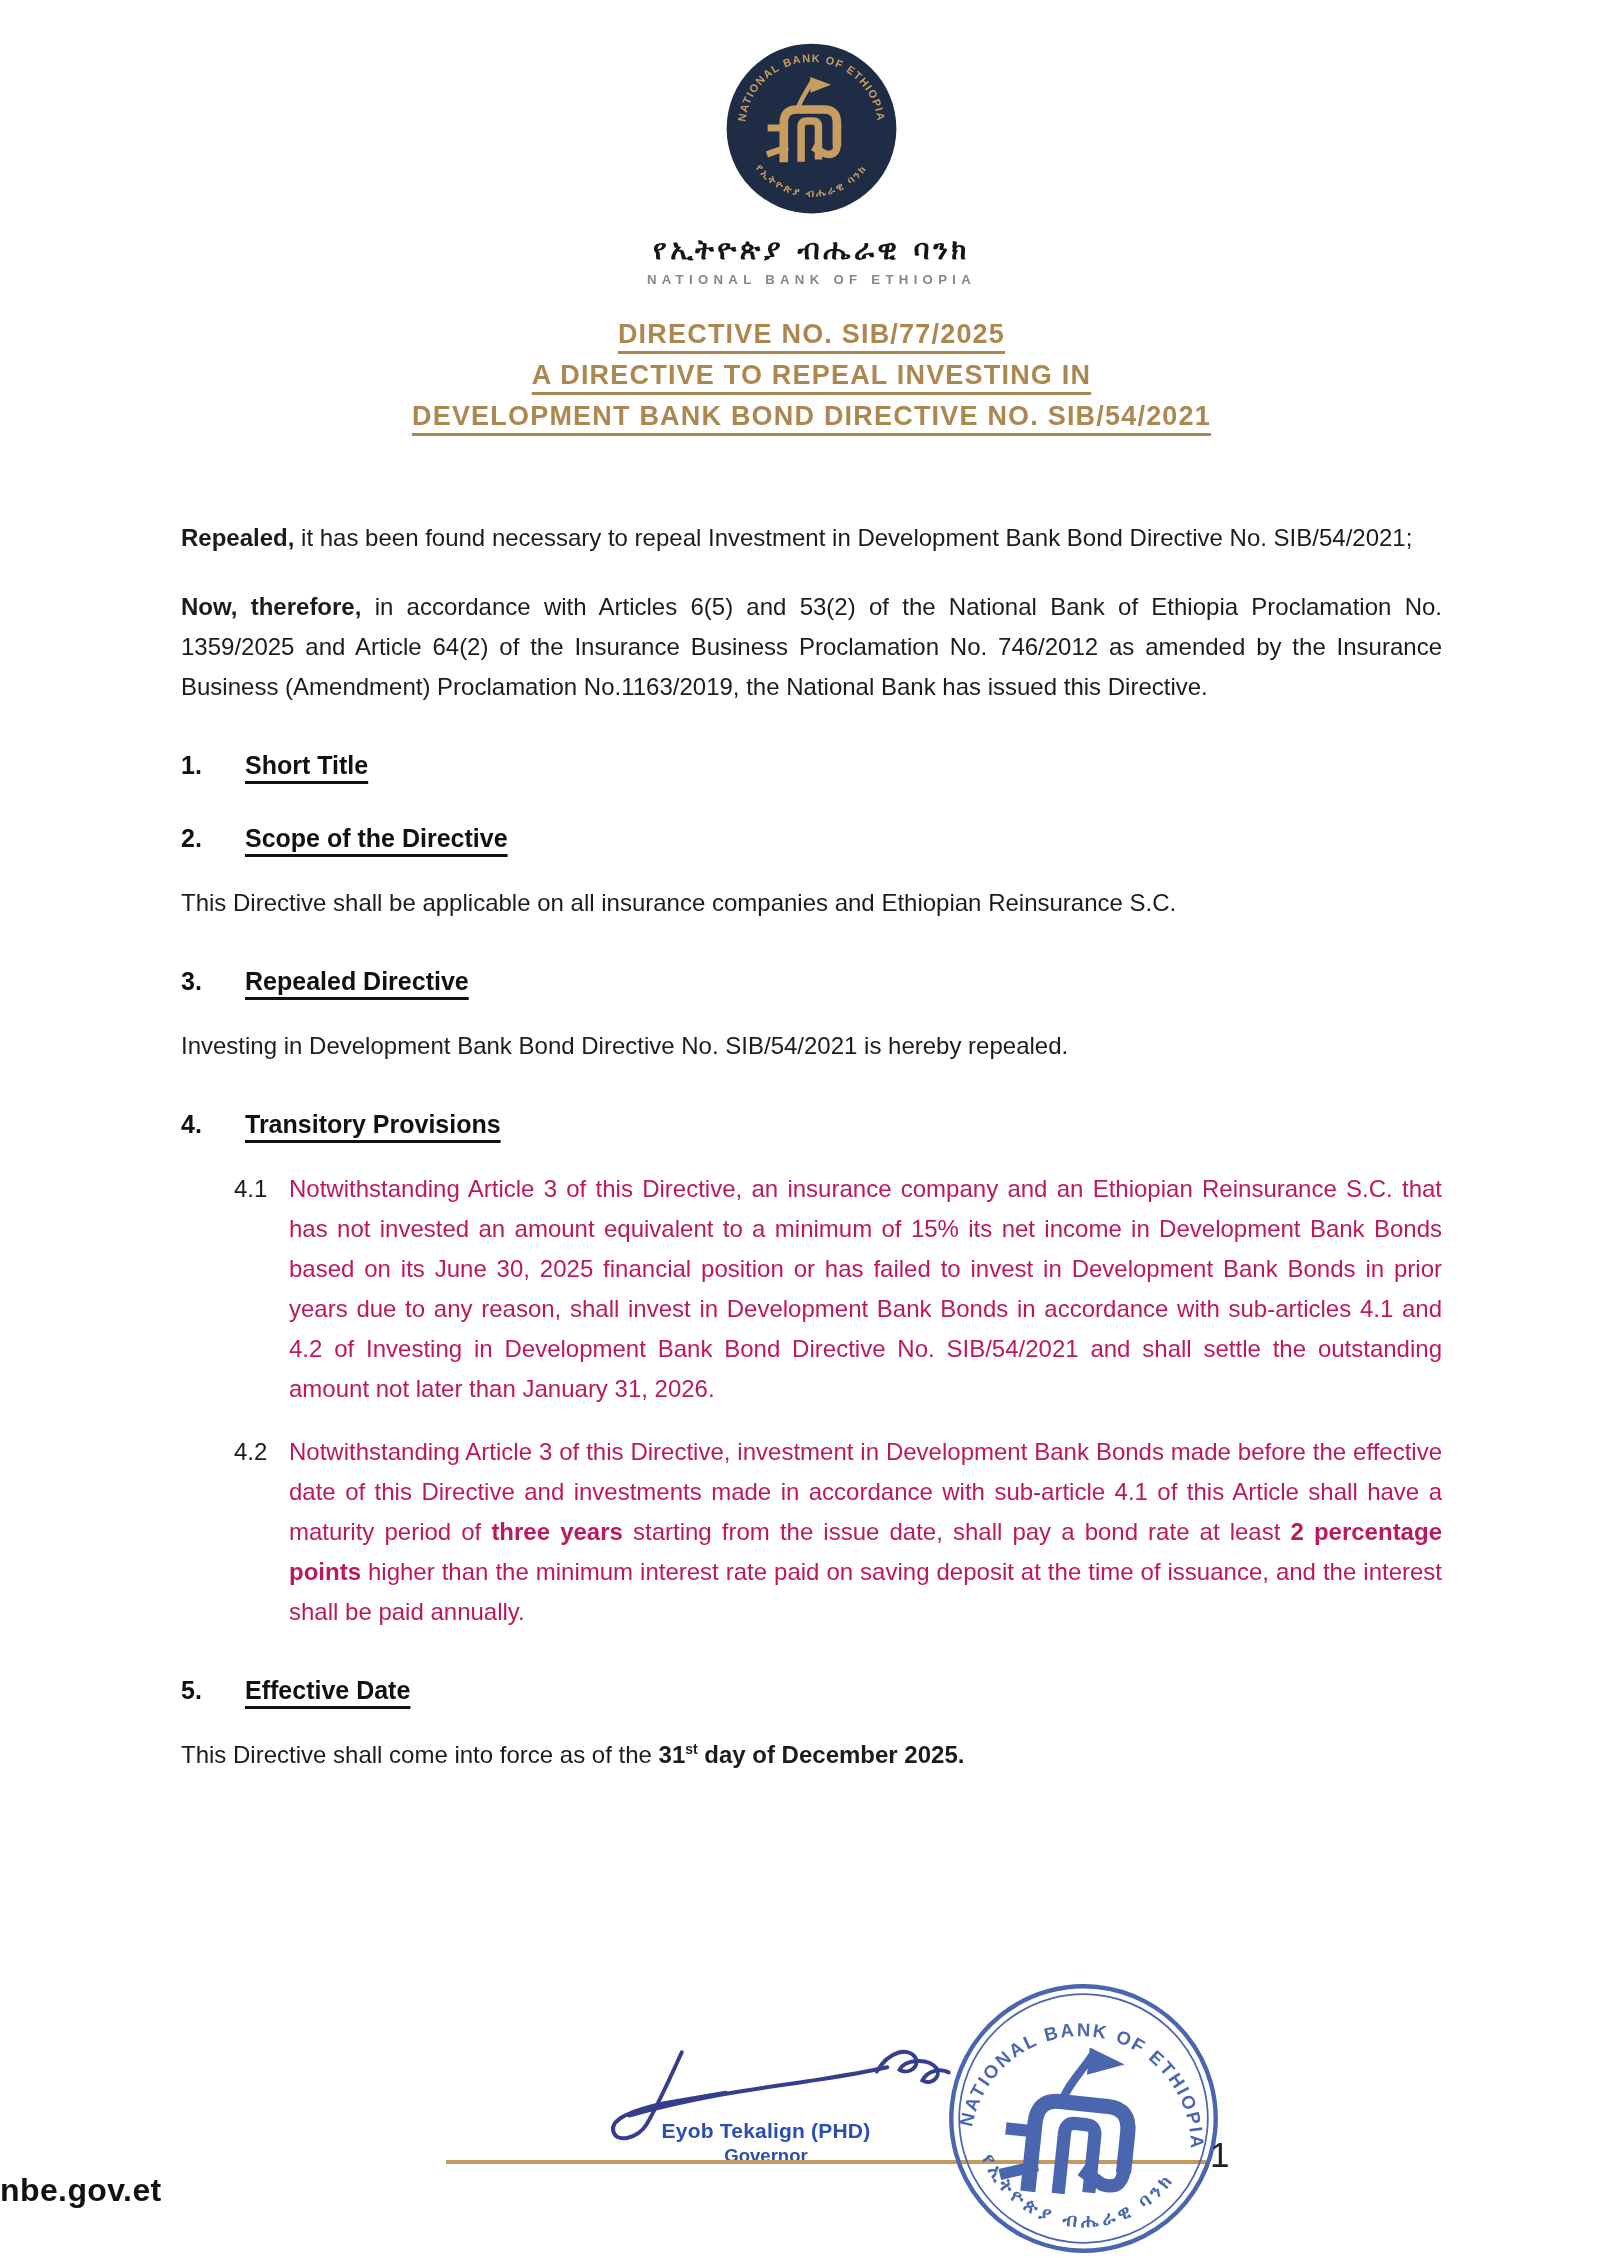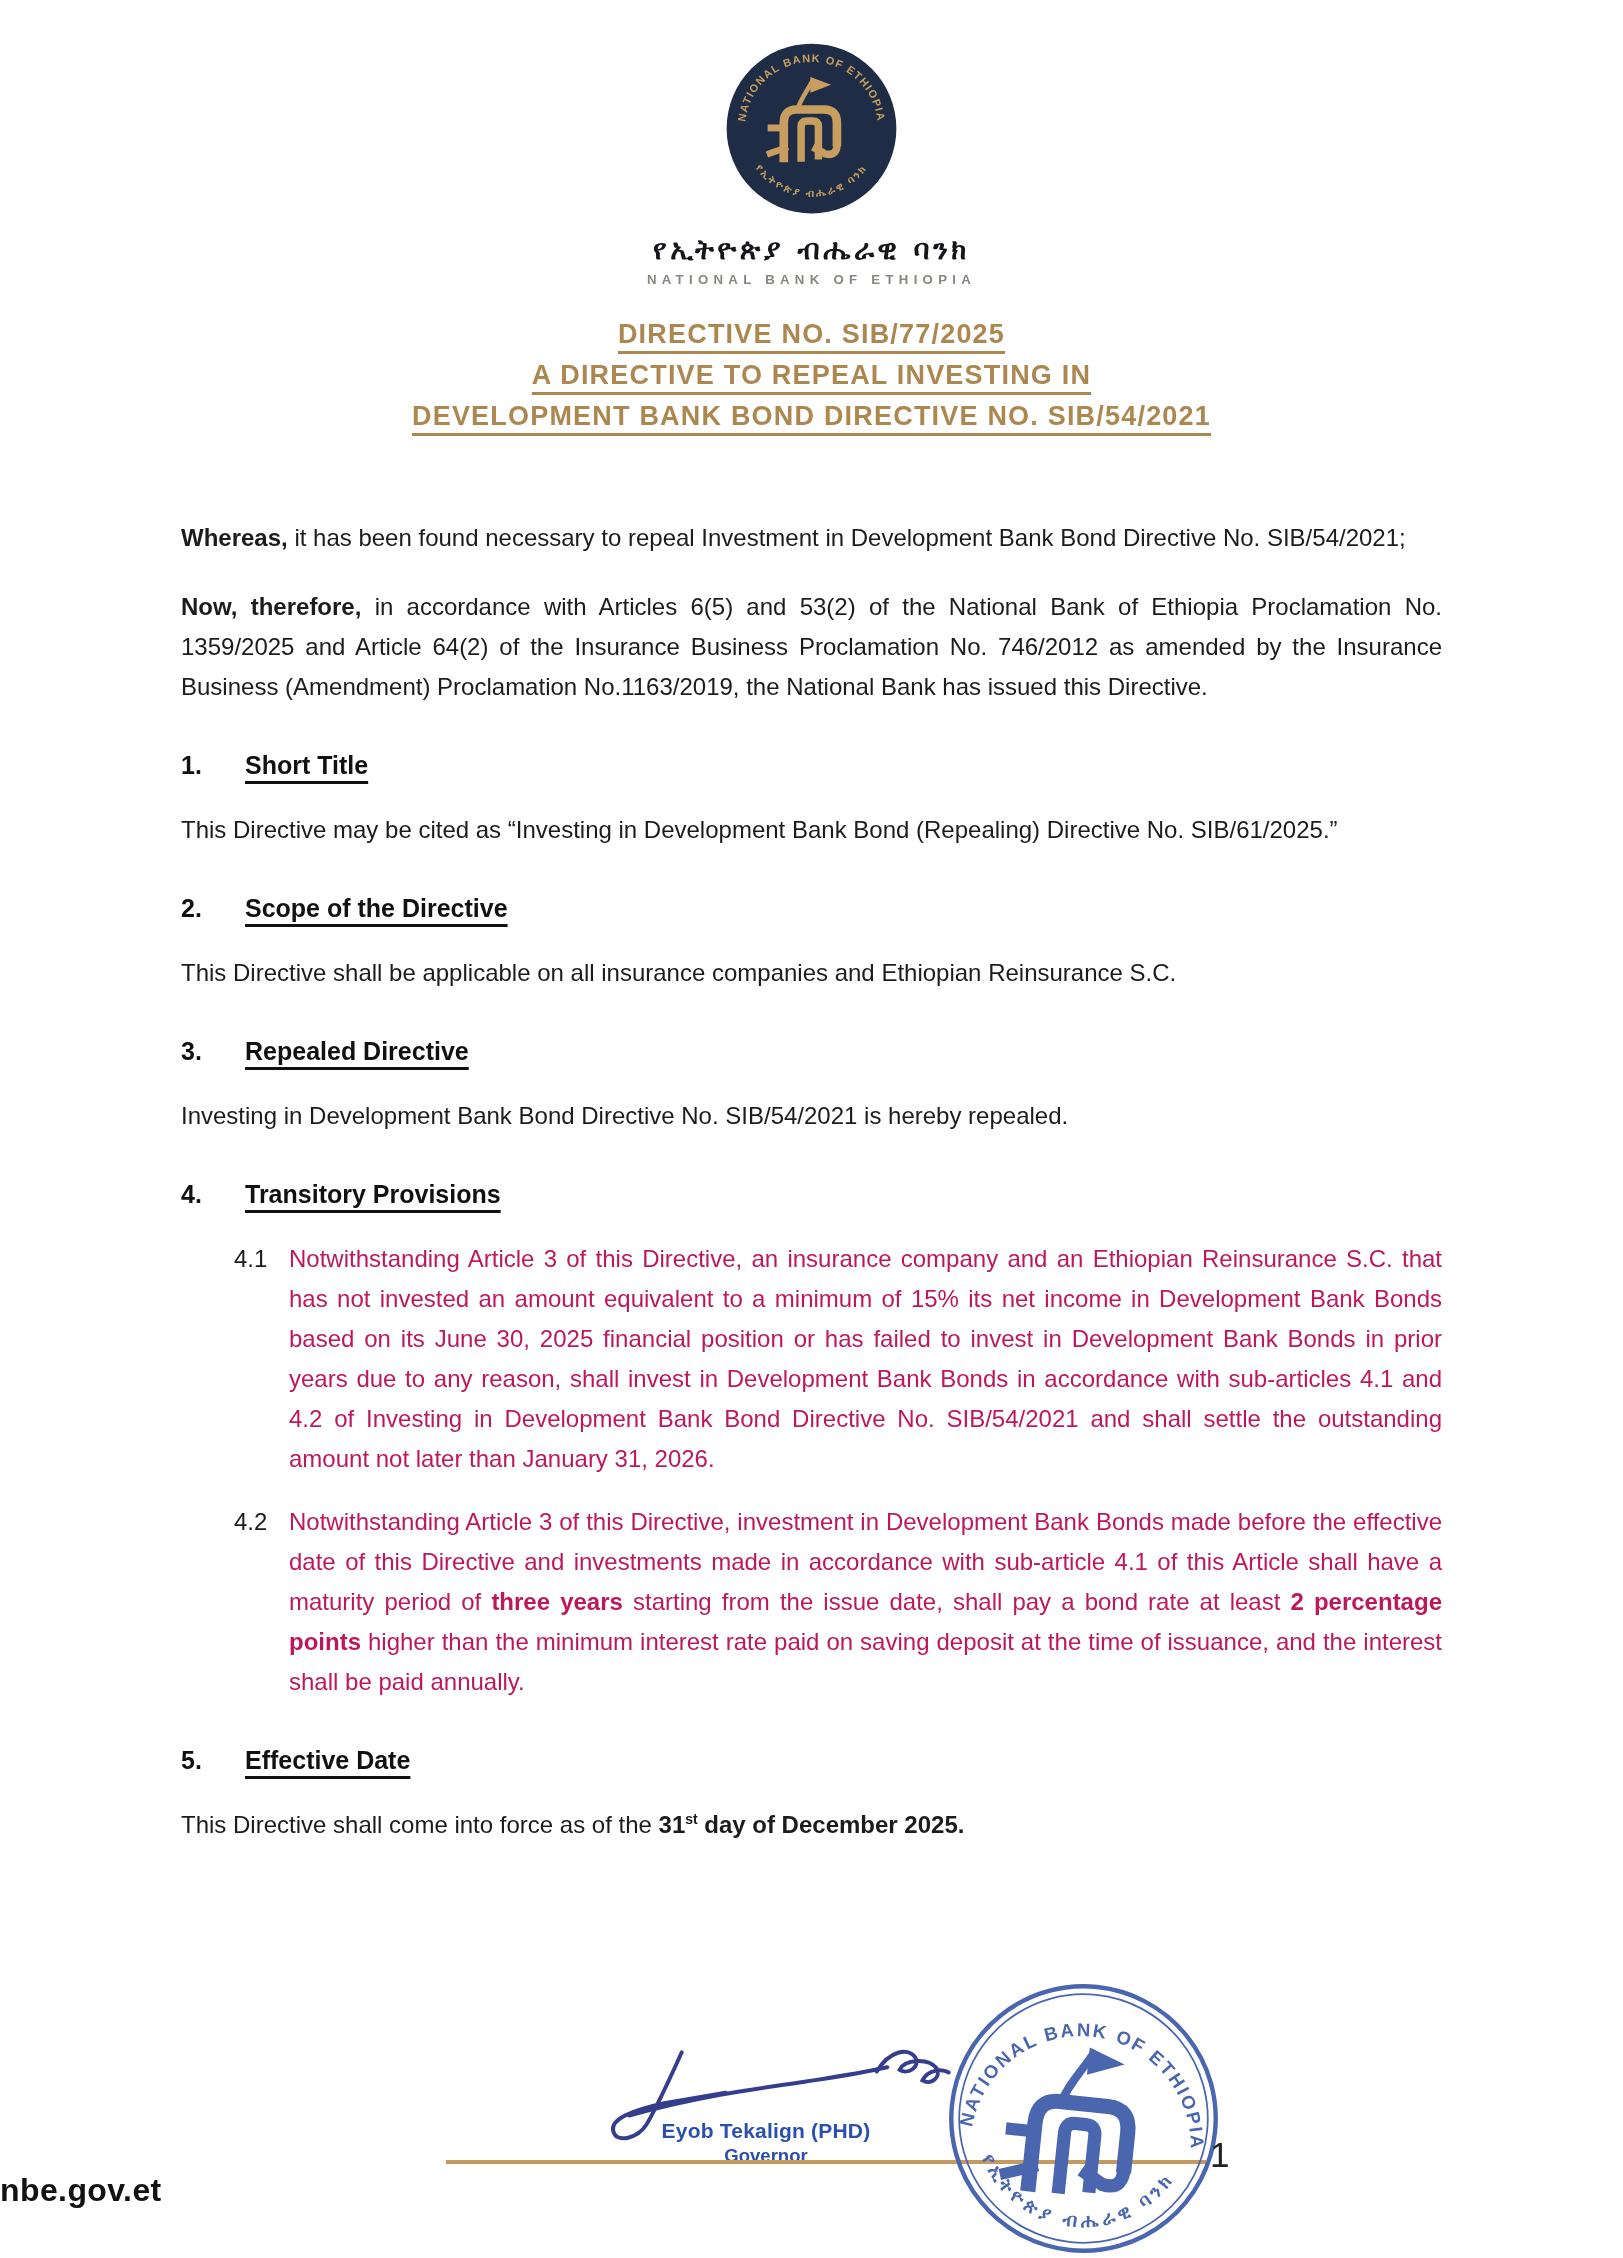--- a/index.html
+++ b/index.html
@@ -112,29 +112,28 @@
   </div>
 
   <div class="doc-title">
     <span class="line">DIRECTIVE NO. SIB/77/2025</span>
     <span class="line">A DIRECTIVE TO REPEAL INVESTING IN</span>
     <span class="line">DEVELOPMENT BANK BOND DIRECTIVE NO. SIB/54/2021</span>
   </div>
 
   <div class="content">
 
-    <p class="para p-first"><span style="font-weight: 700;">Whereas,</span><span> it has been found necessary to repeal Investment in Development Bank Bond Directive No. SIB/54/2021;</span></p>
+    <p class="para p-first"><span style="font-weight: 700;">Repealed,</span><span> it has been found necessary to repeal Investment in Development Bank Bond Directive No. SIB/54/2021;</span></p>
     <p class="para p-second"><span style="font-weight: 700;">Now, therefore,</span><span> in accordance with Articles 6(5) and 53(2) of the National Bank of Ethiopia Proclamation No. 1359/2025 and Article 64(2) of the Insurance Business Proclamation No. 746/2012 as amended by the Insurance Business (Amendment) Proclamation No.1163/2019, the National Bank has issued this Directive.</span></p>
 
     <div class="section">
       <div class="sec-head">
         <span class="sec-num">1.</span>
         <span class="sec-title">Short Title</span>
       </div>
-      <p class="para">This Directive may be cited as “Investing in Development Bank Bond (Repealing) Directive No. SIB/61/2025.”</p>
     </div>
 
     <div class="section">
       <div class="sec-head">
         <span class="sec-num">2.</span>
         <span class="sec-title">Scope of the Directive</span>
       </div>
       <p class="para">This Directive shall be applicable on all insurance companies and Ethiopian Reinsurance S.C.</p>
     </div>
 

